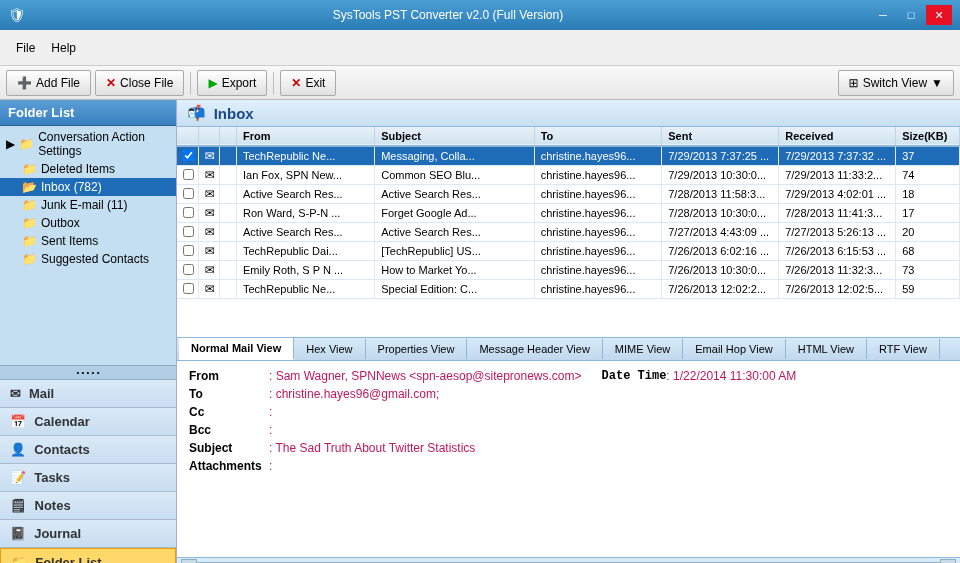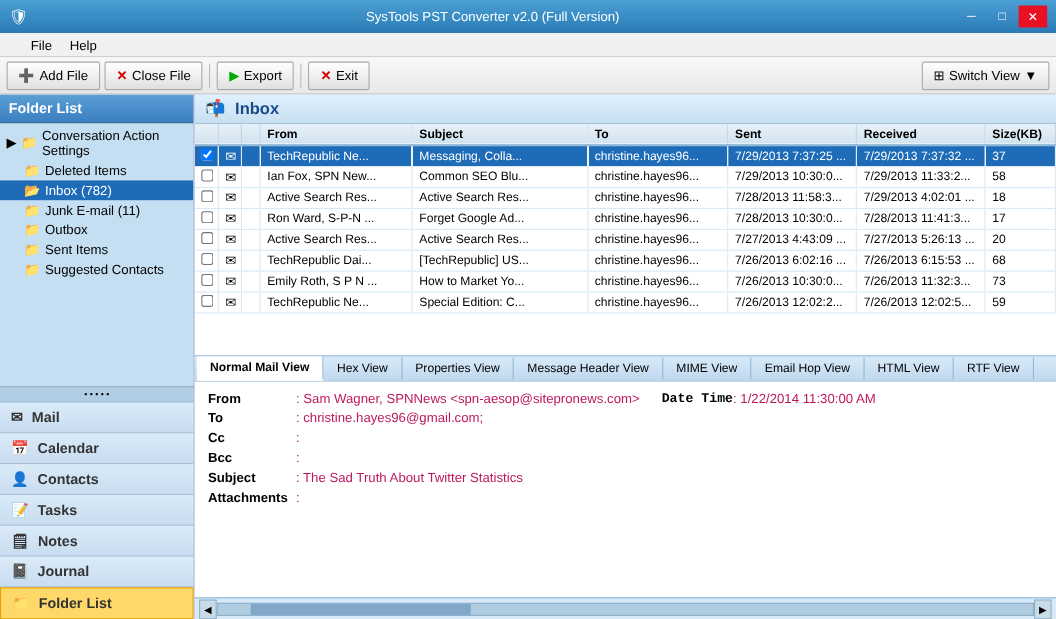--- a/index.html
+++ b/index.html
@@ -18,25 +18,25 @@
     .title-bar-controls { display: flex; gap: 2px; }
     .title-btn {
       width: 26px; height: 20px; border: none; cursor: pointer;
       font-size: 11px; display: flex; align-items: center; justify-content: center;
       background: transparent; color: white;
     }
     .title-btn.close { background: #e81123; }
 
     
     .menu-bar {
-      height: 22px;
+      height: 36px;
       background: #f0f0f0;
       border-bottom: 1px solid #ccc;
       display: flex; align-items: center;
-      padding: 0 20px;
+      padding: 0 8px;
     }
     .menu-item {
       padding: 2px 8px; cursor: pointer; font-size: 12px;
     }
 
     
     .toolbar {
       height: 34px;
       background: linear-gradient(to bottom, #f8f8f8, #e8e8e8);
       border-bottom: 1px solid #bbb;
@@ -389,21 +389,21 @@
   </tr>
             <tr>
     <td class="col-check"><input type="checkbox" style="width: 11px; height: 11px;"></td>
     <td class="col-icon"><span style="font-size:12px;">✉</span></td>
     <td class="col-flag"></td>
     <td class="col-from" style="overflow:hidden;text-overflow:ellipsis;">Ian Fox, SPN New...</td>
     <td class="col-subject" style="overflow:hidden;text-overflow:ellipsis;">Common SEO Blu...</td>
     <td class="col-to" style="overflow:hidden;text-overflow:ellipsis;">christine.hayes96...</td>
     <td class="col-sent">7/29/2013 10:30:0...</td>
     <td class="col-received">7/29/2013 11:33:2...</td>
-    <td class="col-size">58</td>
+    <td class="col-size">74</td>
   </tr>
             <tr>
     <td class="col-check"><input type="checkbox" style="width: 11px; height: 11px;"></td>
     <td class="col-icon"><span style="font-size:12px;">✉</span></td>
     <td class="col-flag"></td>
     <td class="col-from" style="overflow:hidden;text-overflow:ellipsis;">Active Search Res...</td>
     <td class="col-subject" style="overflow:hidden;text-overflow:ellipsis;">Active Search Res...</td>
     <td class="col-to" style="overflow:hidden;text-overflow:ellipsis;">christine.hayes96...</td>
     <td class="col-sent">7/28/2013 11:58:3...</td>
     <td class="col-received">7/29/2013 4:02:01 ...</td>

